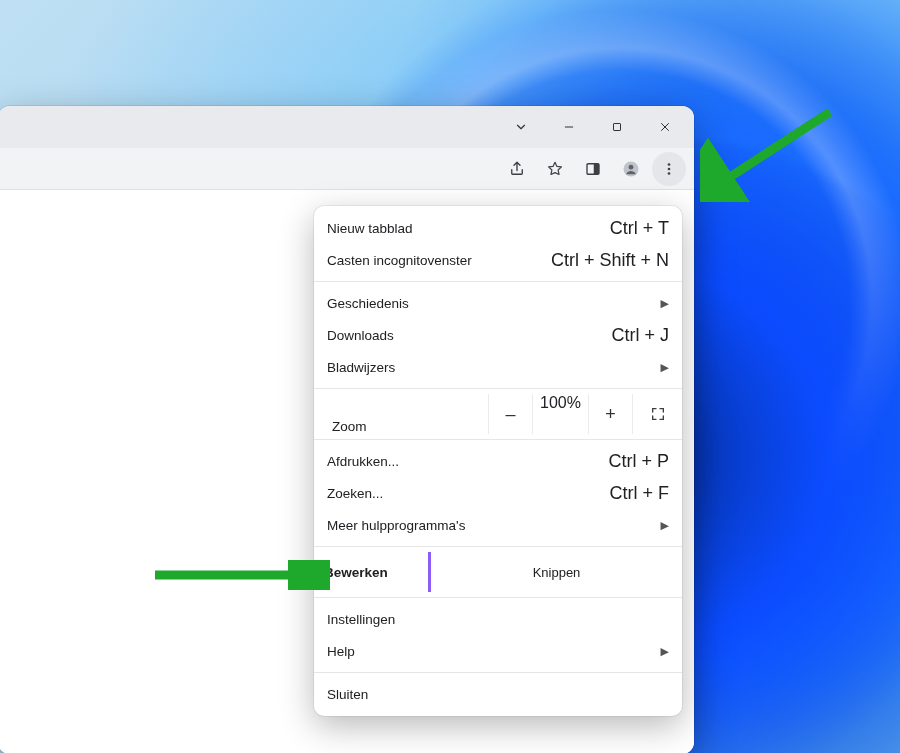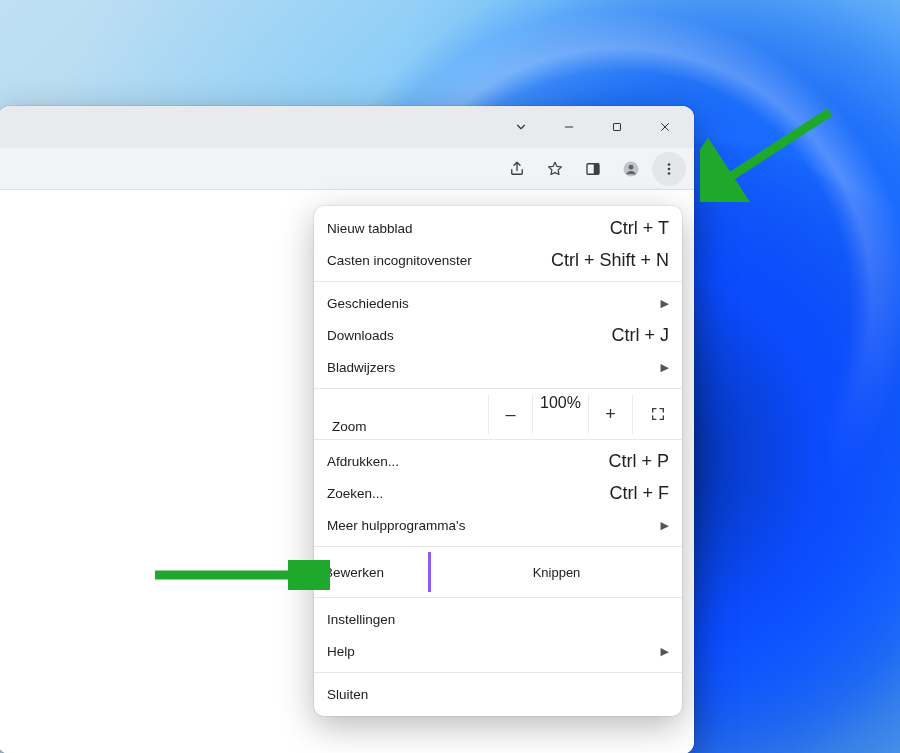--- a/index.html
+++ b/index.html
@@ -134,21 +134,21 @@
   }
   .zoom-val { width: 56px; text-align: center; font-size: 16px; }
   .zoom-full { width: 50px; display: flex; align-items: center; justify-content: center; }
   .zoom-full svg { width: 16px; height: 16px; }
   .zoom-row > *:not(:first-child) { border-left: 1px solid #ececec; height: 100%; }
 
   .edit-row {
     display: flex; align-items: center; padding: 0;
     height: 40px;
   }
-  .edit-row .elabel { width: 114px; padding-left: 10px; display: flex; align-items: center; height: 100%; }
+  .edit-row .elabel { width: 114px; padding-left: 10px; display: flex; align-items: center; height: 100%; font-weight: bold; }
   .edit-btn {
     flex: 1; text-align: center; font-size: 13px;
     display: flex; align-items: center; justify-content: center; height: 100%;
     border-left: 3px solid #8b5cf6;
   }
 
   
   .arrow1 {
     position: absolute;
     top: 102px; left: 700px;

